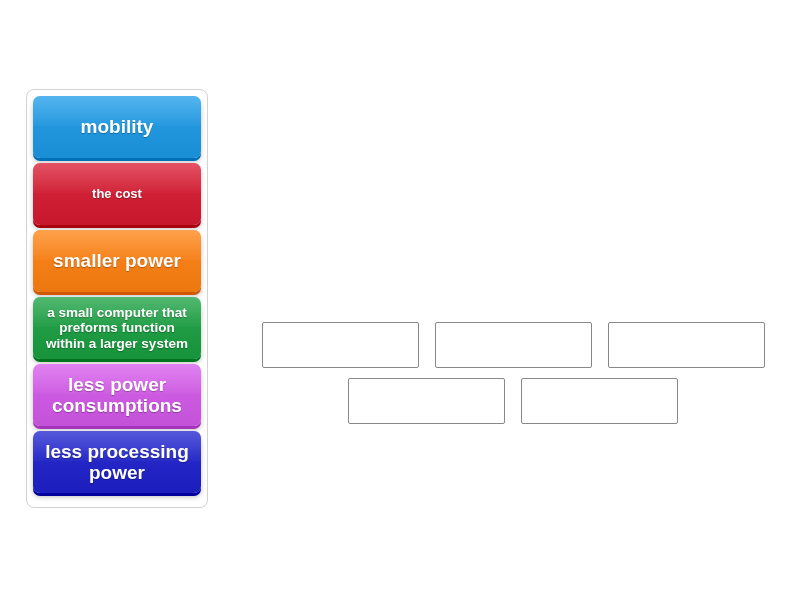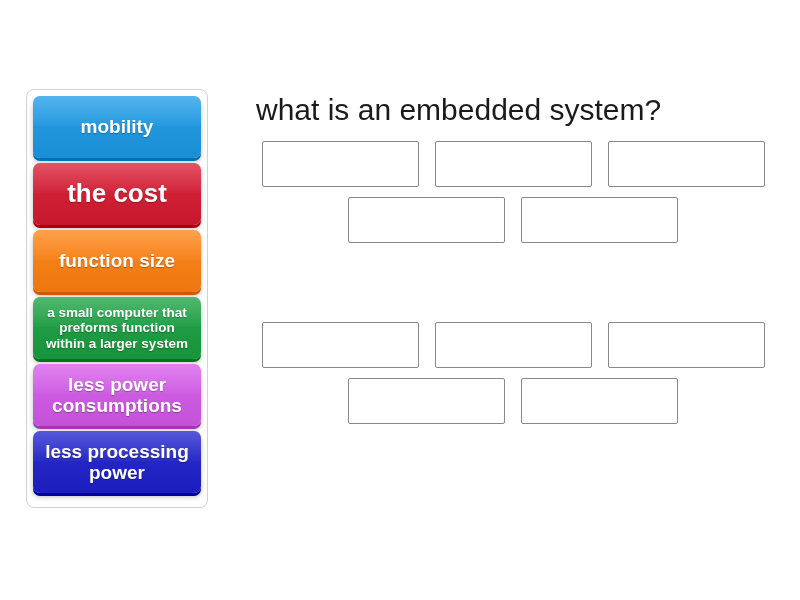--- a/index.html
+++ b/index.html
@@ -62,21 +62,21 @@
     content: "";
     position: absolute;
     left: 0; right: 0; top: 0;
     height: 48%;
     background: linear-gradient(to bottom, rgba(255,255,255,0.18), rgba(255,255,255,0.02));
     pointer-events: none;
     border-radius: 7px 7px 0 0;
   }
 
   .tile-t0 { font-size: 19px; }
-  .tile-t1 { font-size: 26px; }
+  .tile-t1 { font-size: 13px; }
   .tile-t2 { font-size: 19px; }
   .tile-t3 { font-size: 13.5px; }
   .tile-t4 { font-size: 19px; }
   .tile-t5 { font-size: 19px; }
 
   
   .question-block {
     position: absolute;
     left: 254px;
     width: 530px;
@@ -120,50 +120,38 @@
 
       <div class="tile tile-t0" style="background: linear-gradient(rgb(47, 164, 235) 0%, rgb(33, 150, 221) 52%, rgb(25, 142, 213) 100%); box-shadow: rgb(0, 112, 183) 0px 3px 0px, rgba(0, 0, 0, 0.25) 0px 4px 5px;">
         <span>mobility</span>
       </div>
 
       <div class="tile tile-t1" style="background: linear-gradient(rgb(221, 45, 66) 0%, rgb(207, 31, 52) 52%, rgb(199, 23, 44) 100%); box-shadow: rgb(169, 0, 14) 0px 3px 0px, rgba(0, 0, 0, 0.25) 0px 4px 5px;">
         <span>the cost</span>
       </div>
 
       <div class="tile tile-t2" style="background: linear-gradient(rgb(255, 141, 37) 0%, rgb(245, 127, 23) 52%, rgb(237, 119, 15) 100%); box-shadow: rgb(207, 89, 0) 0px 3px 0px, rgba(0, 0, 0, 0.25) 0px 4px 5px;">
-        <span>function size</span>
+        <span>smaller power</span>
       </div>
 
       <div class="tile tile-t3" style="background: linear-gradient(rgb(44, 169, 81) 0%, rgb(30, 155, 67) 52%, rgb(22, 147, 59) 100%); box-shadow: rgb(0, 117, 29) 0px 3px 0px, rgba(0, 0, 0, 0.25) 0px 4px 5px;">
         <span>a small computer that preforms function within a larger system</span>
       </div>
 
       <div class="tile tile-t4" style="background: linear-gradient(rgb(218, 104, 238) 0%, rgb(204, 90, 224) 52%, rgb(196, 82, 216) 100%); box-shadow: rgb(166, 52, 186) 0px 3px 0px, rgba(0, 0, 0, 0.25) 0px 4px 5px;">
         <span>less power consumptions</span>
       </div>
 
       <div class="tile tile-t5" style="background: linear-gradient(rgb(49, 52, 210) 0%, rgb(35, 38, 196) 52%, rgb(27, 30, 188) 100%); box-shadow: rgb(0, 0, 158) 0px 3px 0px, rgba(0, 0, 0, 0.25) 0px 4px 5px;">
         <span>less processing power</span>
       </div>
 
     </div>
   </div>
 
-  <div class="question-block" id="q-block-0">
-    <div class="question-title">what is an embedded system?</div>
-    <div class="drop-row row-a">
-      <div class="drop-zone"></div>
-      <div class="drop-zone"></div>
-      <div class="drop-zone"></div>
-    </div>
-    <div class="drop-row row-b">
-      <div class="drop-zone"></div>
-      <div class="drop-zone"></div>
-    </div>
-  </div>
 
   <div class="question-block" id="q-block-1">
     <div class="drop-row row-a">
       <div class="drop-zone"></div>
       <div class="drop-zone"></div>
       <div class="drop-zone"></div>
     </div>
     <div class="drop-row row-b">
       <div class="drop-zone"></div>
       <div class="drop-zone"></div>

